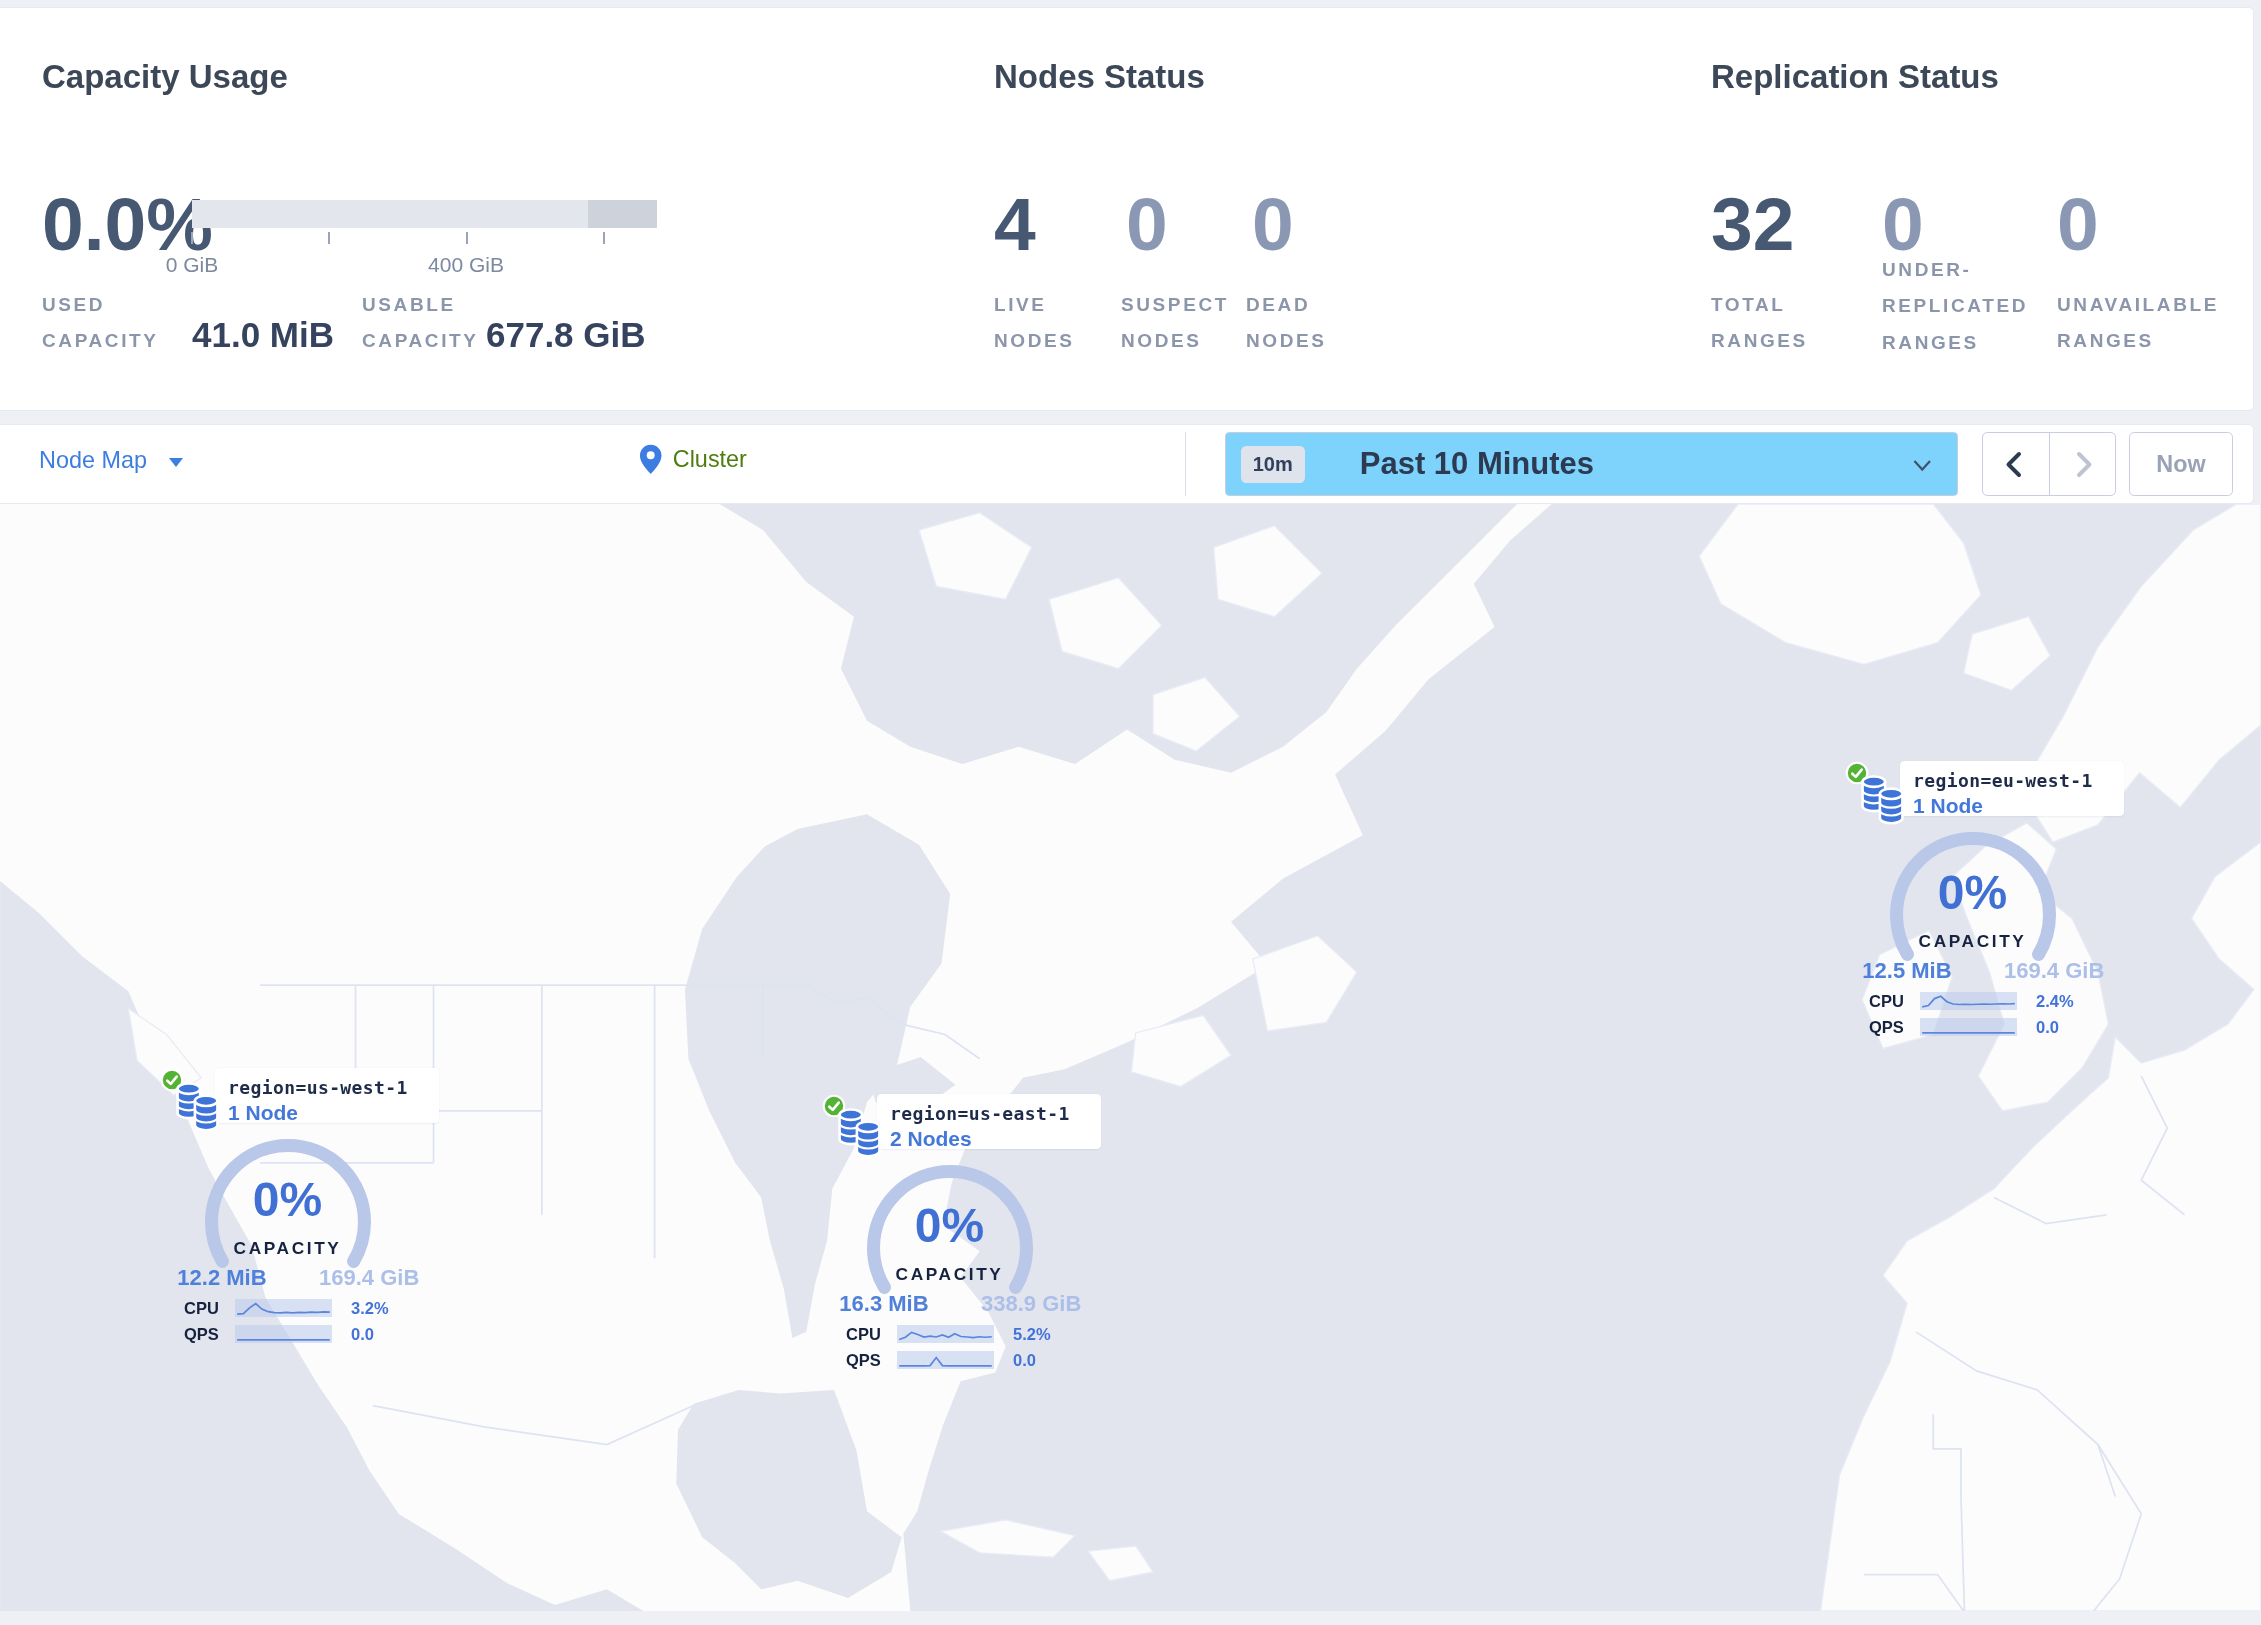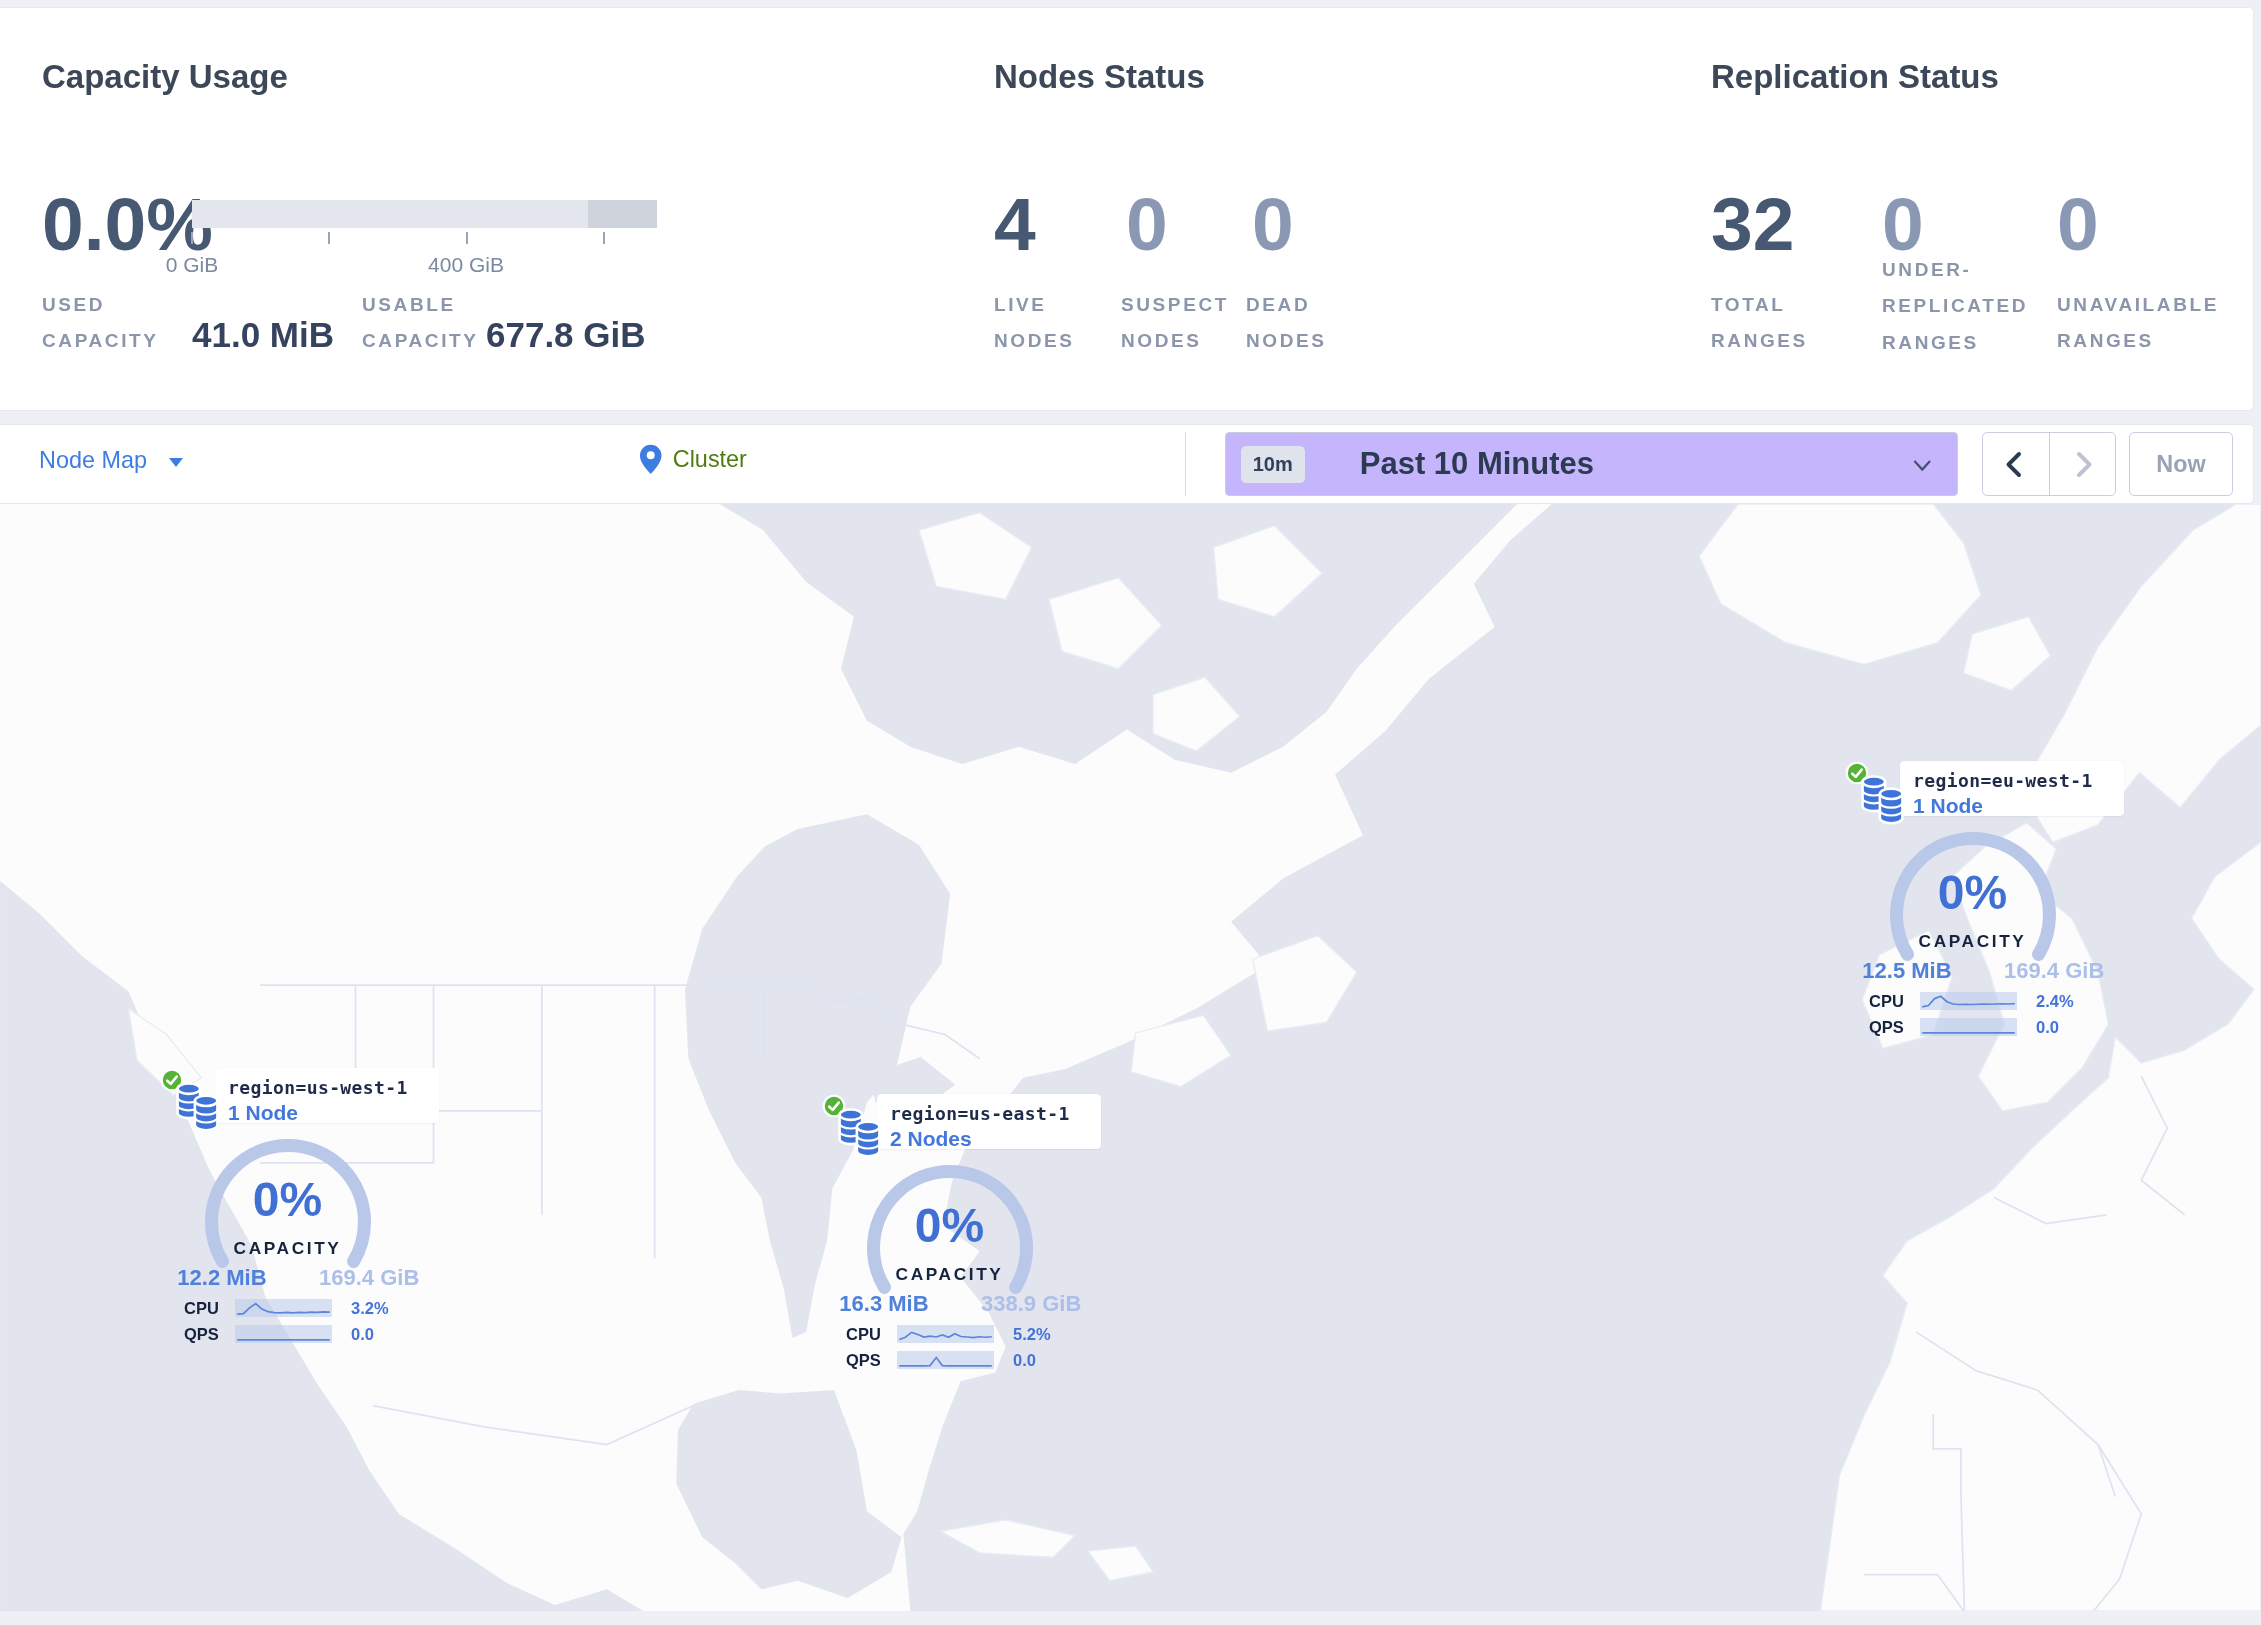--- a/index.html
+++ b/index.html
@@ -32,21 +32,21 @@
     position:absolute;left:0;top:424px;width:2254px;height:80px;
     background:#ffffff;border:0.9px solid #e6e9f0;border-left:none;
     border-radius:0 5.2px 5.2px 0;box-sizing:border-box;
   }
   .view-selector{position:absolute;left:39px;top:22px;font-size:23.4px;font-weight:400;color:#3d7de2;cursor:pointer;display:flex;align-items:center;}
   .caret-down{width:0;height:0;border-left:7.8px solid transparent;border-right:7.8px solid transparent;border-top:9.5px solid #3d7de2;margin-left:22.5px;margin-top:3.5px;}
   .tb-divider{position:absolute;left:1185px;top:7px;width:0.9px;height:64px;background:#d9dde7;}
   .breadcrumb{position:absolute;left:639px;top:19px;display:flex;align-items:center;}
   .breadcrumb .txt{font-size:23.4px;color:#4d7c0f;margin-left:10.4px;}
   .time-dropdown{
-    position:absolute;left:1225px;top:7px;width:733px;height:64px;background:#c4b5fd;
+    position:absolute;left:1225px;top:7px;width:733px;height:64px;background:#7dd3fc;
     border:0.9px solid #c7cdda;border-radius:4.3px;box-sizing:border-box;cursor:pointer;
     display:flex;align-items:center;
   }
   .time-badge{
     margin-left:14.7px;background:#dfe3ec;border-radius:5.2px;padding:7px 12px;
     font-size:20px;font-weight:700;color:#32405c;
   }
   .time-text{margin-left:55px;font-size:31px;font-weight:600;color:#2c3a52;}
   .dd-chev{position:absolute;right:24px;top:21px;}
   .pager{

